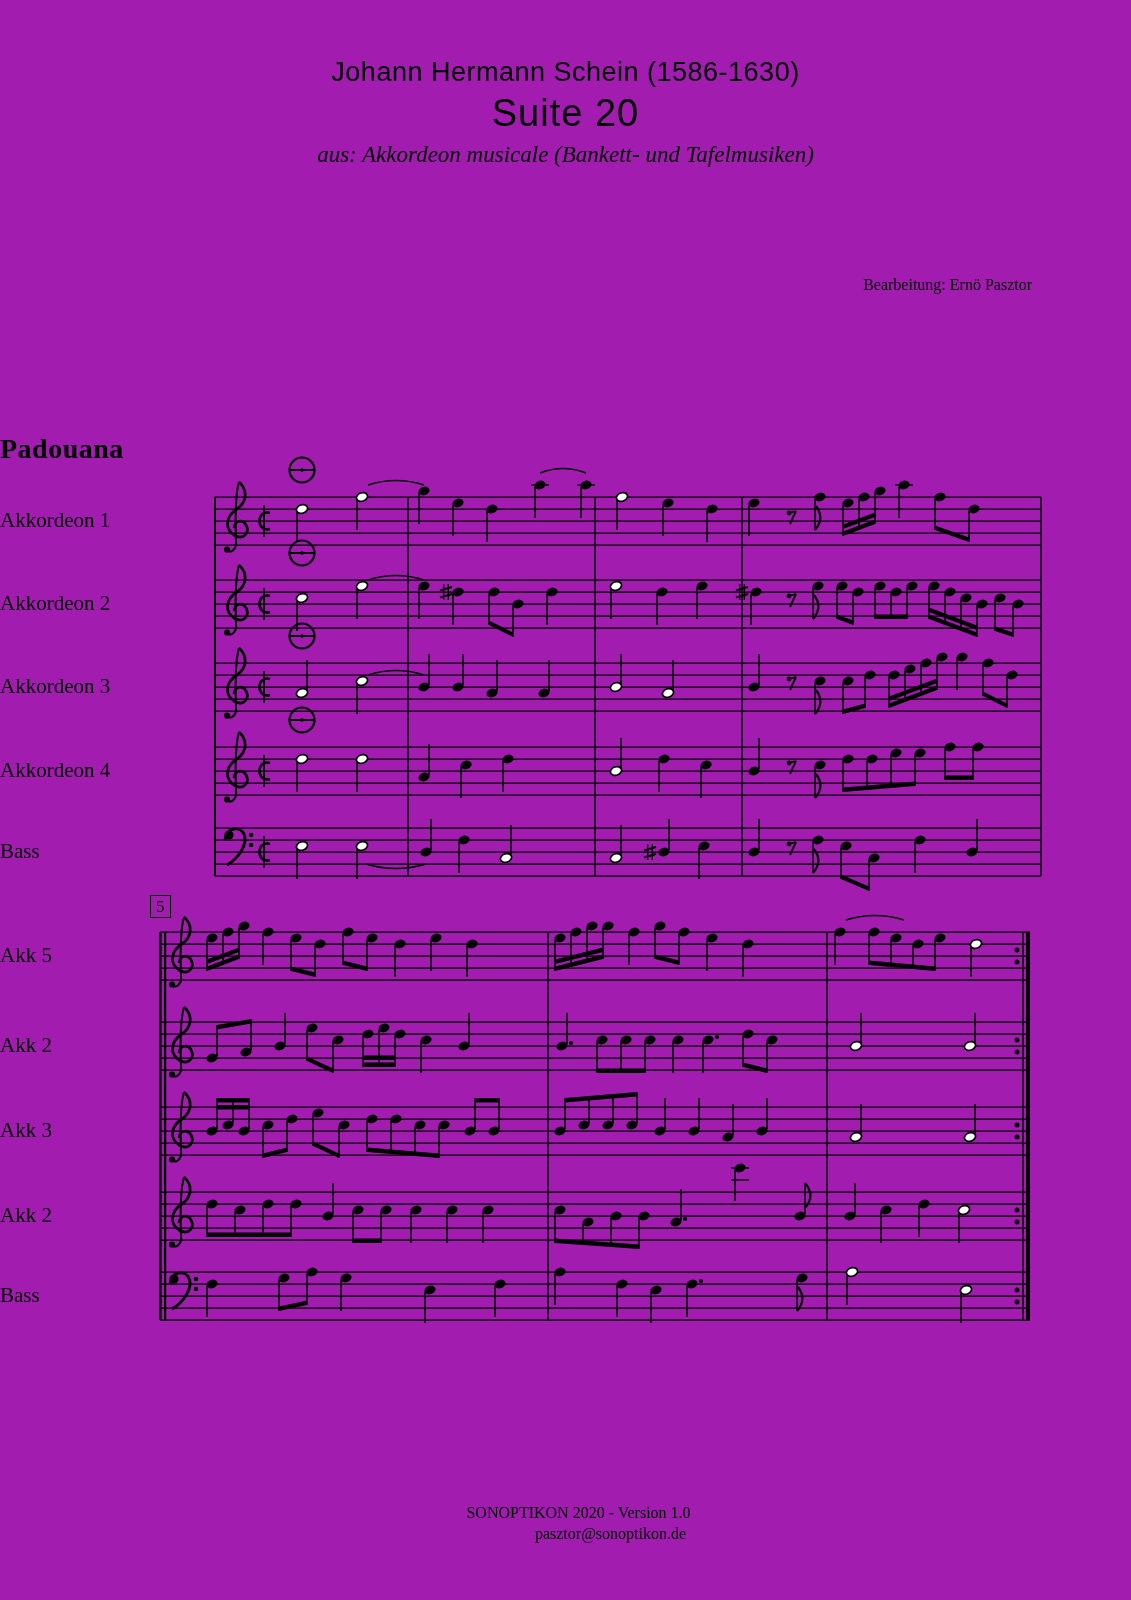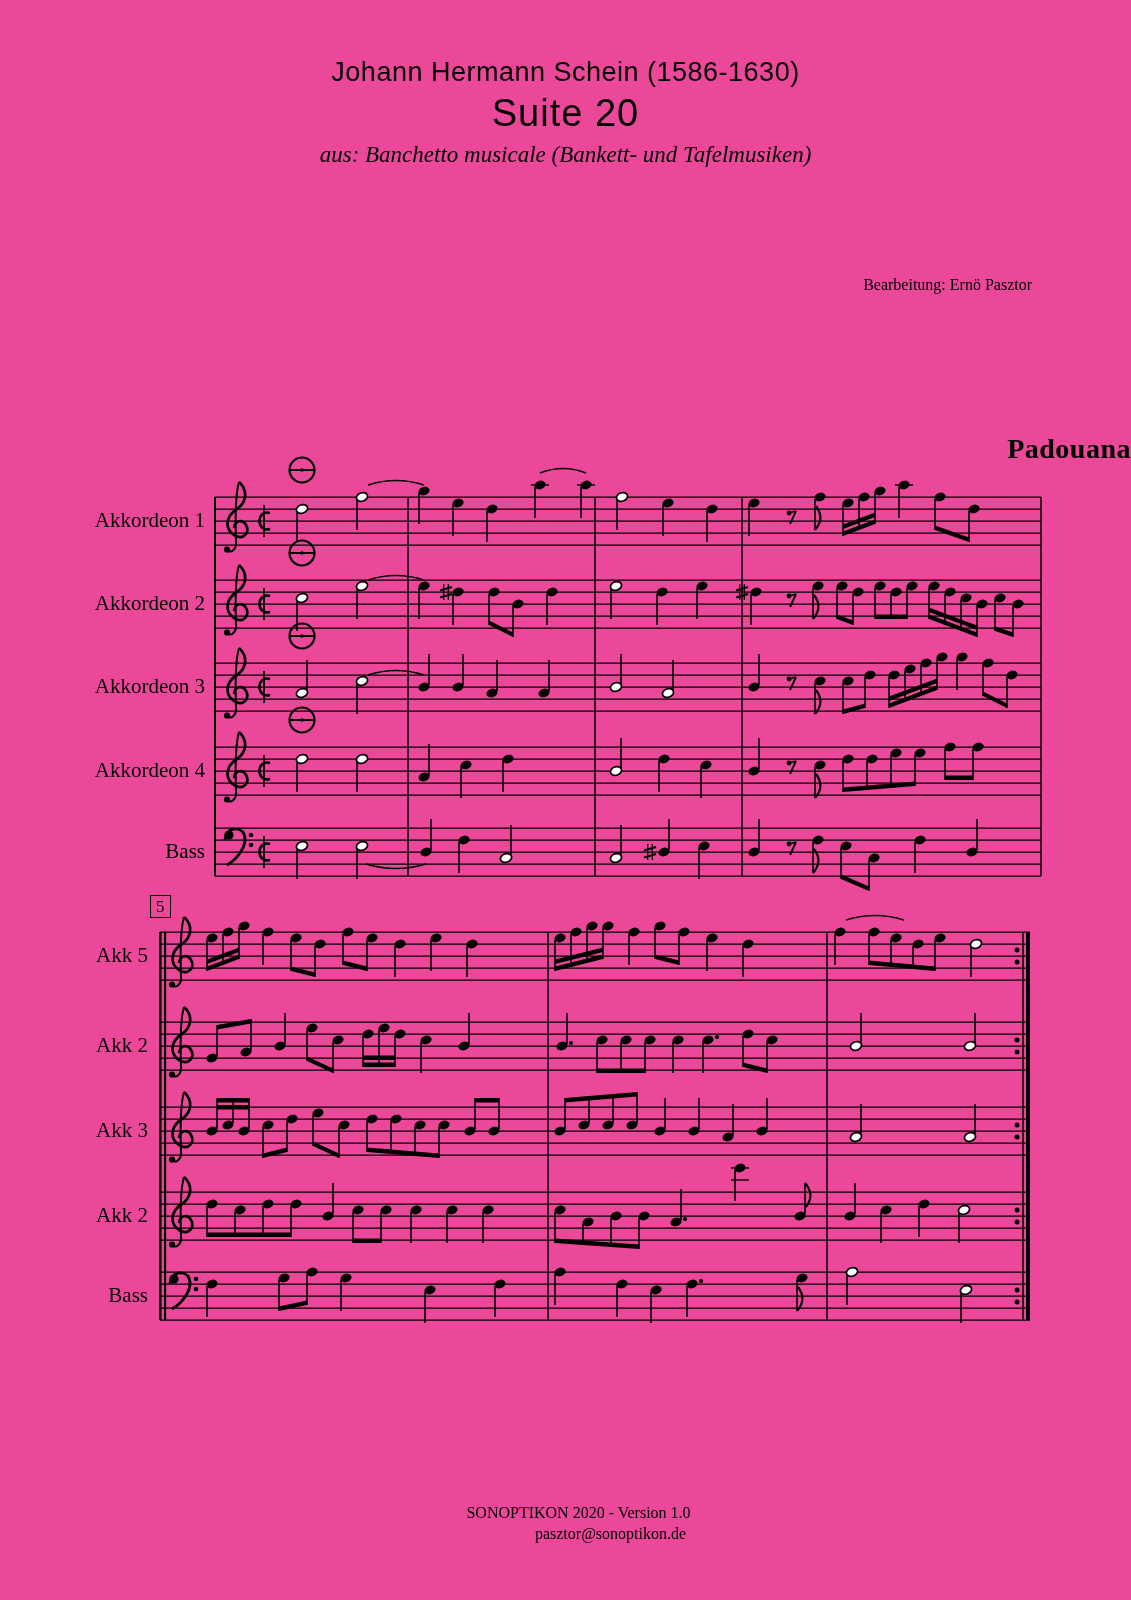--- a/index.html
+++ b/index.html
@@ -1,39 +1,39 @@
 <!DOCTYPE html>
 <html><head>
 <meta charset="utf-8">
 <style>
   html,body{margin:0;padding:0;background:#fff;}
-  .page{position:relative;width:1131px;height:1600px;background:#ec4899;color:#000;overflow:hidden;text-decoration:underline;}
+  .page{position:relative;width:1131px;height:1600px;background:#a21caf;color:#000;overflow:hidden;text-decoration:underline;}
   .hdr{position:absolute;left:0;width:100%;text-align:center;white-space:nowrap;}
   .composer{top:57px;font:27px "Liberation Sans",sans-serif;letter-spacing:.5px;}
   .title{top:92px;font:38px "Liberation Sans",sans-serif;letter-spacing:1px;}
   .subtitle{top:142px;font:italic 23px "Liberation Serif",serif;}
   .arranger{position:absolute;top:276px;right:99px;font:16px "Liberation Serif",serif;}
-  .movement{position:absolute;left:0;width:100%;top:433px;text-align:right;font:bold 28px "Liberation Serif",serif;letter-spacing:.5px;}
-  .stafflabel{position:absolute;text-align:right;font:21px "Liberation Serif",serif;line-height:24px;}
+  .movement{position:absolute;left:0;width:100%;top:433px;text-align:left;font:bold 28px "Liberation Serif",serif;letter-spacing:.5px;}
+  .stafflabel{position:absolute;font:21px "Liberation Serif",serif;line-height:24px;}
   .w1{left:0;width:205px;}
   .w2{left:0;width:148px;}
   .rehearsal{position:absolute;left:150px;top:895px;border:1.5px solid #000;padding:0 5px;font:17px "Liberation Serif",serif;line-height:21px;}
   .footer{position:absolute;left:13px;width:100%;text-align:center;font:16px "Liberation Serif",serif;}
   .f1{top:1504px;}
   .f2{top:1525px;padding-left:32px;}
   svg.score{position:absolute;left:0;top:0;}
 </style>
 </head>
 <body>
 
 <div class="page">
 
   <div class="hdr composer">Johann Hermann Schein (1586-1630)</div>
   <div class="hdr title">Suite 20</div>
-  <div class="hdr subtitle">aus: Banchetto musicale (Bankett- und Tafelmusiken)</div>
+  <div class="hdr subtitle">aus: Akkordeon musicale (Bankett- und Tafelmusiken)</div>
   <div class="arranger">Bearbeitung: Ernö Pasztor</div>
   <div class="movement">Padouana</div>
 
   <div class="stafflabel w1" style="top:508px">Akkordeon 1</div>
   <div class="stafflabel w1" style="top:591px">Akkordeon 2</div>
   <div class="stafflabel w1" style="top:674px">Akkordeon 3</div>
   <div class="stafflabel w1" style="top:758px">Akkordeon 4</div>
   <div class="stafflabel w1" style="top:839px">Bass</div>
 
   <div class="rehearsal">5</div>

